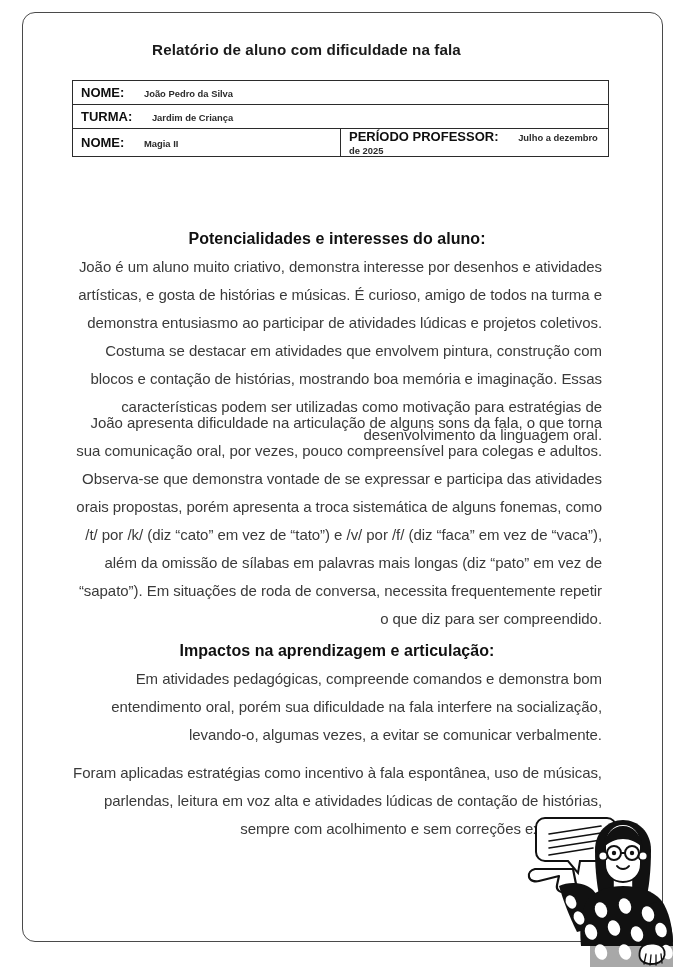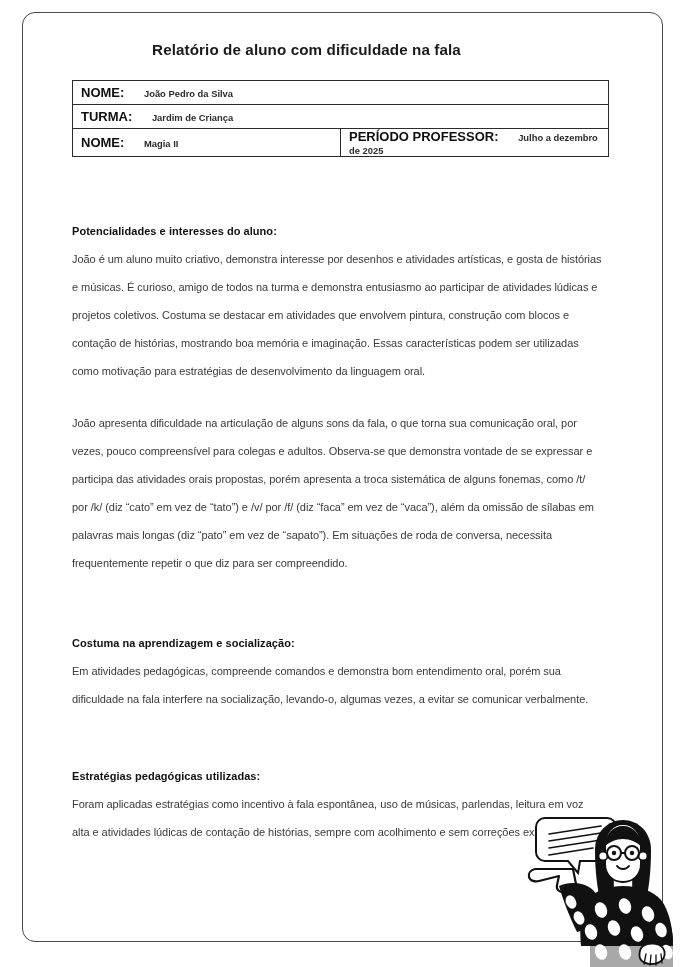--- a/index.html
+++ b/index.html
@@ -78,32 +78,33 @@
     margin-left: 17px;
   }
 
   
   .section {
     position: absolute;
     left: 72px;
     width: 530px;
   }
   .section h2 {
-    margin: 4px 0 1px 0;
-    font-size: 11px;
+    margin: 12px 0 1px 0;
+    font-size: 16px;
     font-weight: bold;
     color: #111111;
     letter-spacing: 0.05px;
+    text-align: center;
   }
   .section p {
     margin: 0;
-    font-size: 11px;
+    font-size: 15px;
     line-height: 28px;
     color: #3a3a3a;
-    text-align: left;
+    text-align: right;
     letter-spacing: -0.05px;
   }
   .sec-1 { top: 214px; }
   .sec-2 { top: 409px; }
   .sec-3 { top: 626px; }
   .sec-4 { top: 759px; }
 
   .section h2 { line-height: 26px; }
 
   
@@ -155,26 +156,25 @@
   <div class="section sec-1">
     <h2>Potencialidades e interesses do aluno:</h2>
     <p>João é um aluno muito criativo, demonstra interesse por desenhos e atividades artísticas, e gosta de histórias e músicas. É curioso, amigo de todos na turma e demonstra entusiasmo ao participar de atividades lúdicas e projetos coletivos. Costuma se destacar em atividades que envolvem pintura, construção com blocos e contação de histórias, mostrando boa memória e imaginação. Essas características podem ser utilizadas como motivação para estratégias de desenvolvimento da linguagem oral.</p>
   </div>
 
   <div class="section sec-2">
     <p>João apresenta dificuldade na articulação de alguns sons da fala, o que torna sua comunicação oral, por vezes, pouco compreensível para colegas e adultos. Observa-se que demonstra vontade de se expressar e participa das atividades orais propostas, porém apresenta a troca sistemática de alguns fonemas, como /t/ por /k/ (diz “cato” em vez de “tato”) e /v/ por /f/ (diz “faca” em vez de “vaca”), além da omissão de sílabas em palavras mais longas (diz “pato” em vez de “sapato”). Em situações de roda de conversa, necessita frequentemente repetir o que diz para ser compreendido.</p>
   </div>
 
   <div class="section sec-3">
-    <h2>Costuma na aprendizagem e socialização:</h2>
+    <h2>Impactos na aprendizagem e articulação:</h2>
     <p>Em atividades pedagógicas, compreende comandos e demonstra bom entendimento oral, porém sua dificuldade na fala interfere na socialização, levando-o, algumas vezes, a evitar se comunicar verbalmente.</p>
   </div>
 
   <div class="section sec-4">
-    <h2>Estratégias pedagógicas utilizadas:</h2>
     <p>Foram aplicadas estratégias como incentivo à fala espontânea, uso de músicas, parlendas, leitura em voz alta e atividades lúdicas de contação de histórias, sempre com acolhimento e sem correções excessivas.</p>
   </div>
 
   <svg class="illustration" viewBox="0 0 170 161">
 
     <rect x="75" y="134" width="83" height="27" fill="#a8a8a8"></rect>
 
     <g>
       <path d="M30 12 h62 a9 9 0 0 1 9 9 v25 a9 9 0 0 1 -9 9 h-27 l-2 12 l-10 -12 h-23 a9 9 0 0 1 -9 -9 v-25 a9 9 0 0 1 9 -9 z" fill="#ffffff" stroke="#111111" stroke-width="2"></path>
       <g stroke="#111111" stroke-width="1.6" stroke-linecap="round">

